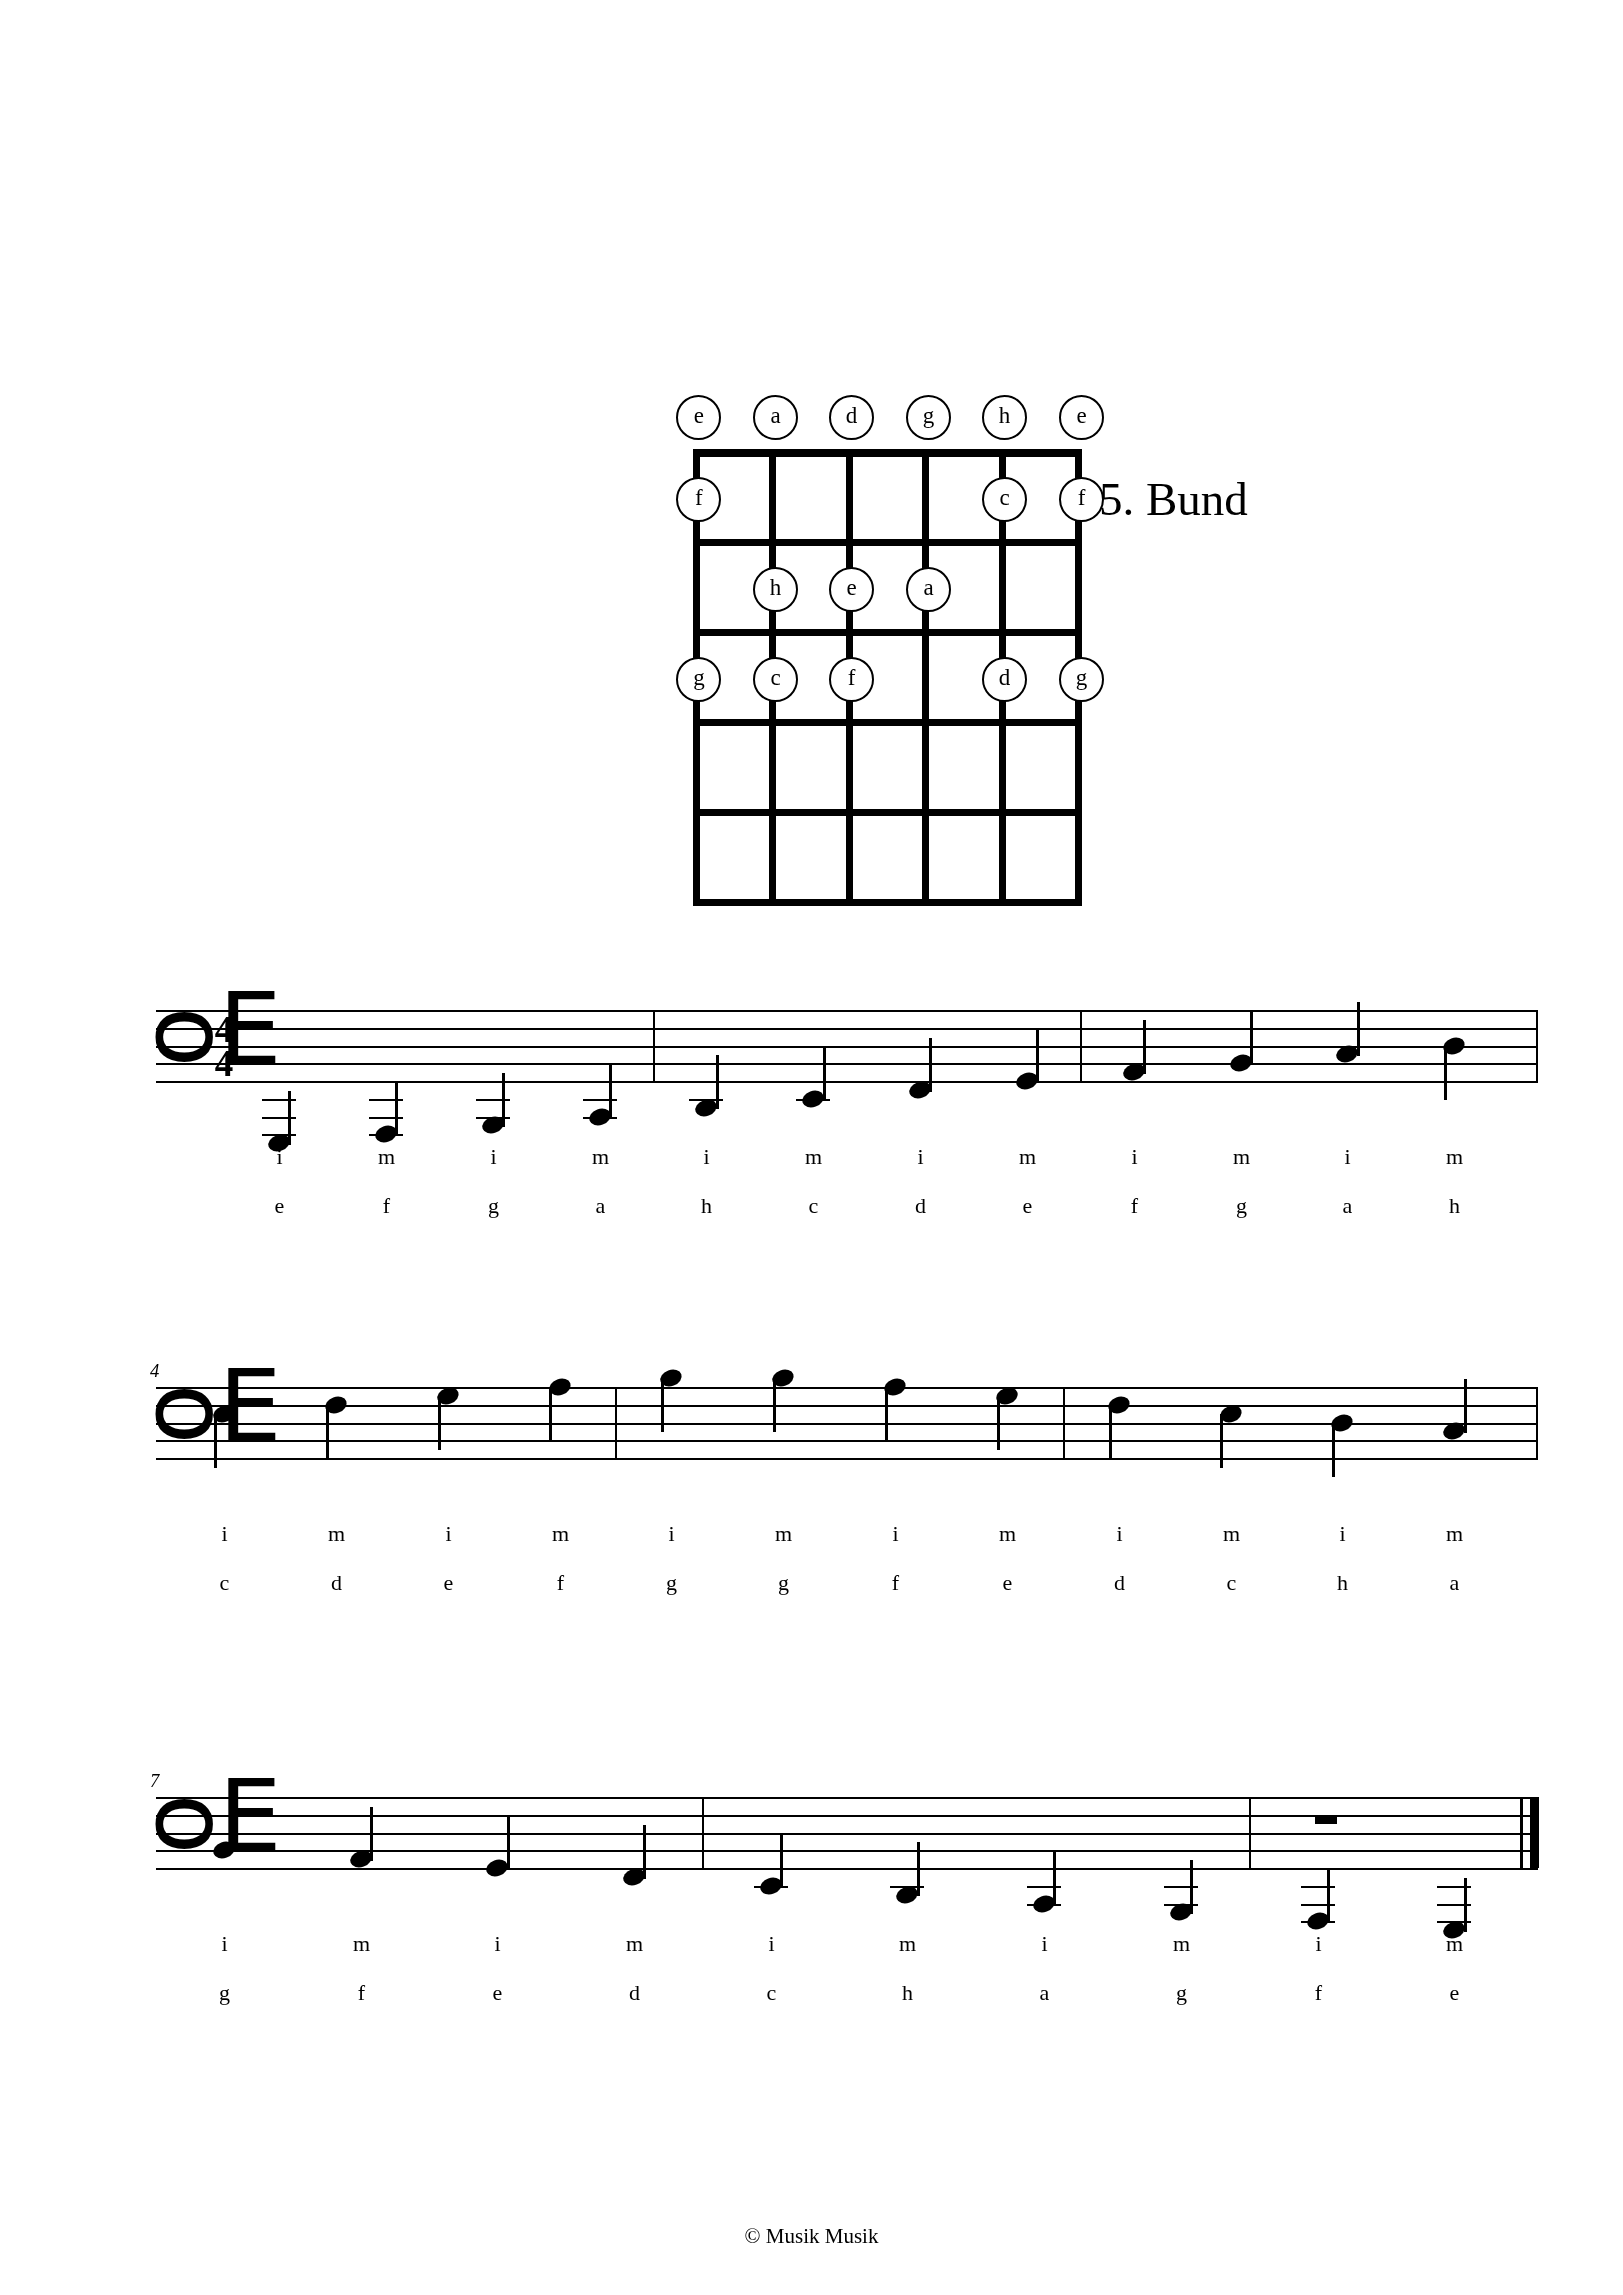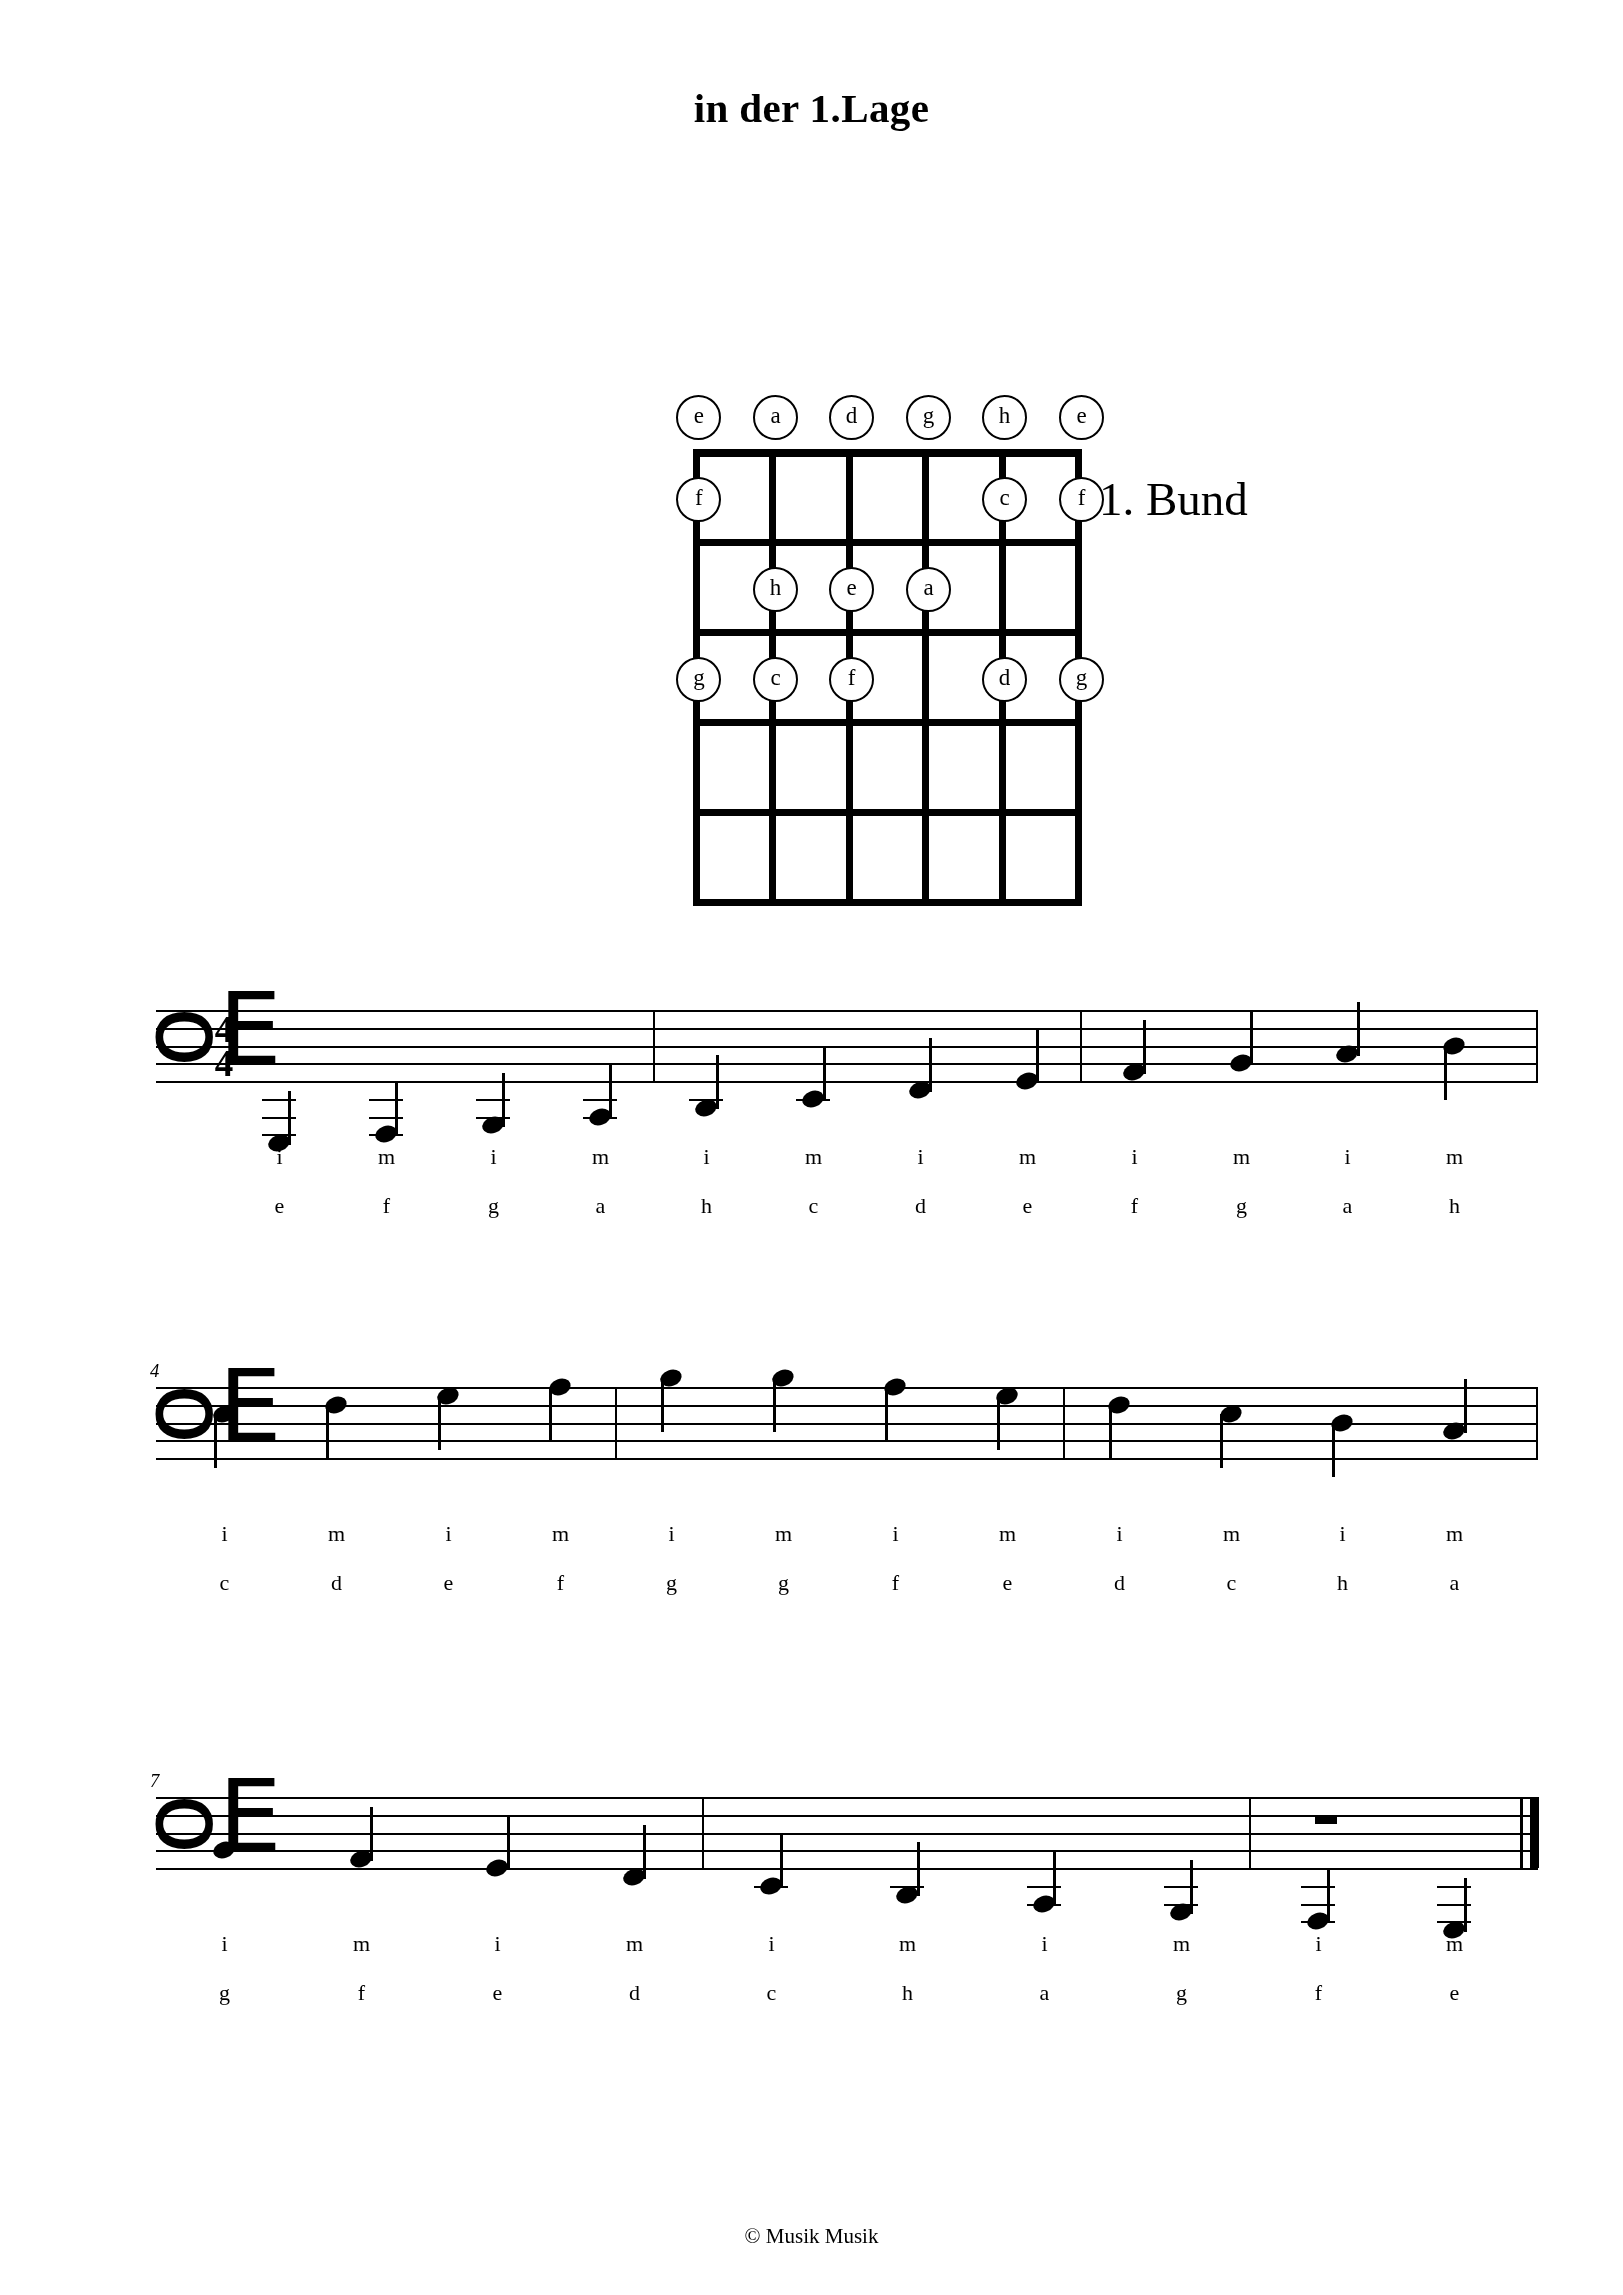--- a/index.html
+++ b/index.html
@@ -194,25 +194,24 @@
     width: 1623px;
     text-align: center;
     font-family: "Liberation Serif", serif;
     font-size: 21px;
   }
 </style>
 </head>
 <body>
 
 <div class="title-block">
-  <div class="title-line">in der 1.Lage</div>
 </div>
 
 <div class="fretboard-wrap">
-  <div class="bund-label">1. Bund</div>
+  <div class="bund-label">5. Bund</div>
   <div class="fretboard" id="fretboard">
       <div class="fret-line nut" style="top: 0px;"></div>
       <div class="fret-line" style="top: 90px;"></div>
       <div class="fret-line" style="top: 180px;"></div>
       <div class="fret-line" style="top: 270px;"></div>
       <div class="fret-line" style="top: 360px;"></div>
       <div class="fret-line" style="top: 450px;"></div>
       <div class="string-line" style="left: 0px;"></div>
       <div class="string-line" style="left: 76px;"></div>
       <div class="string-line" style="left: 153px;"></div>

